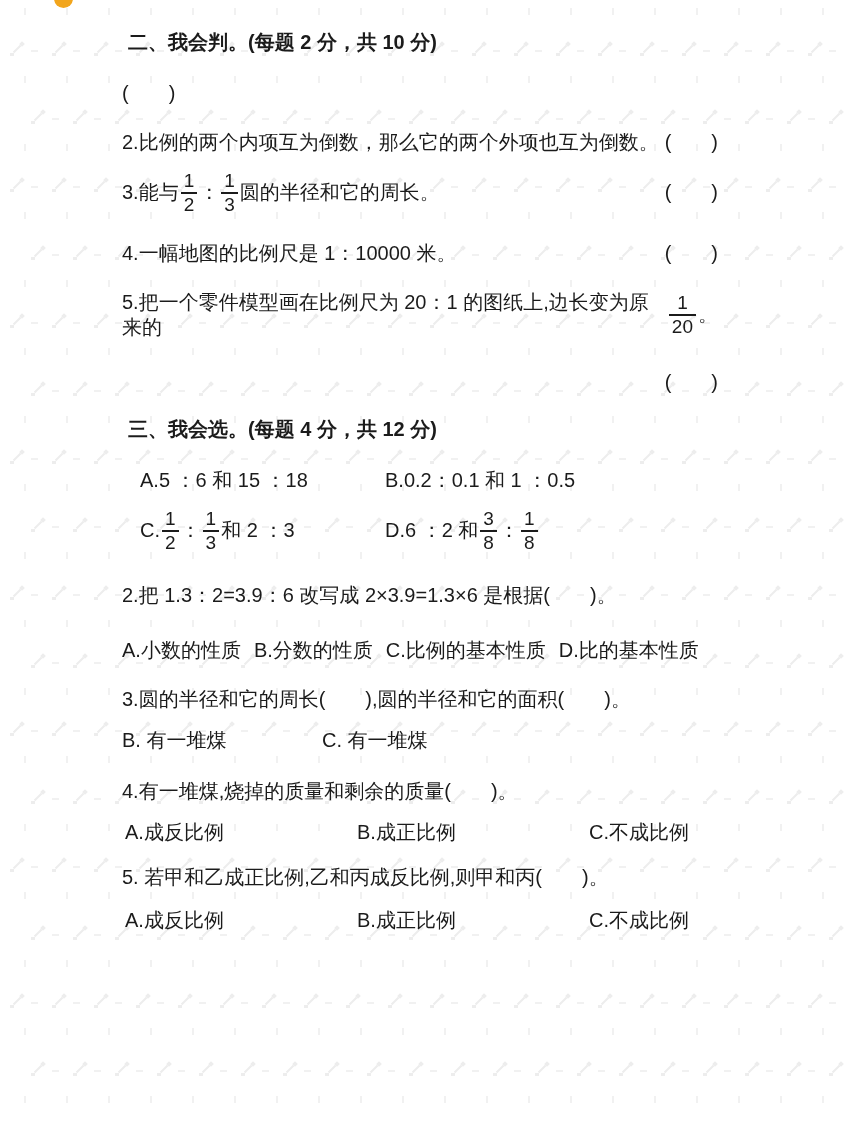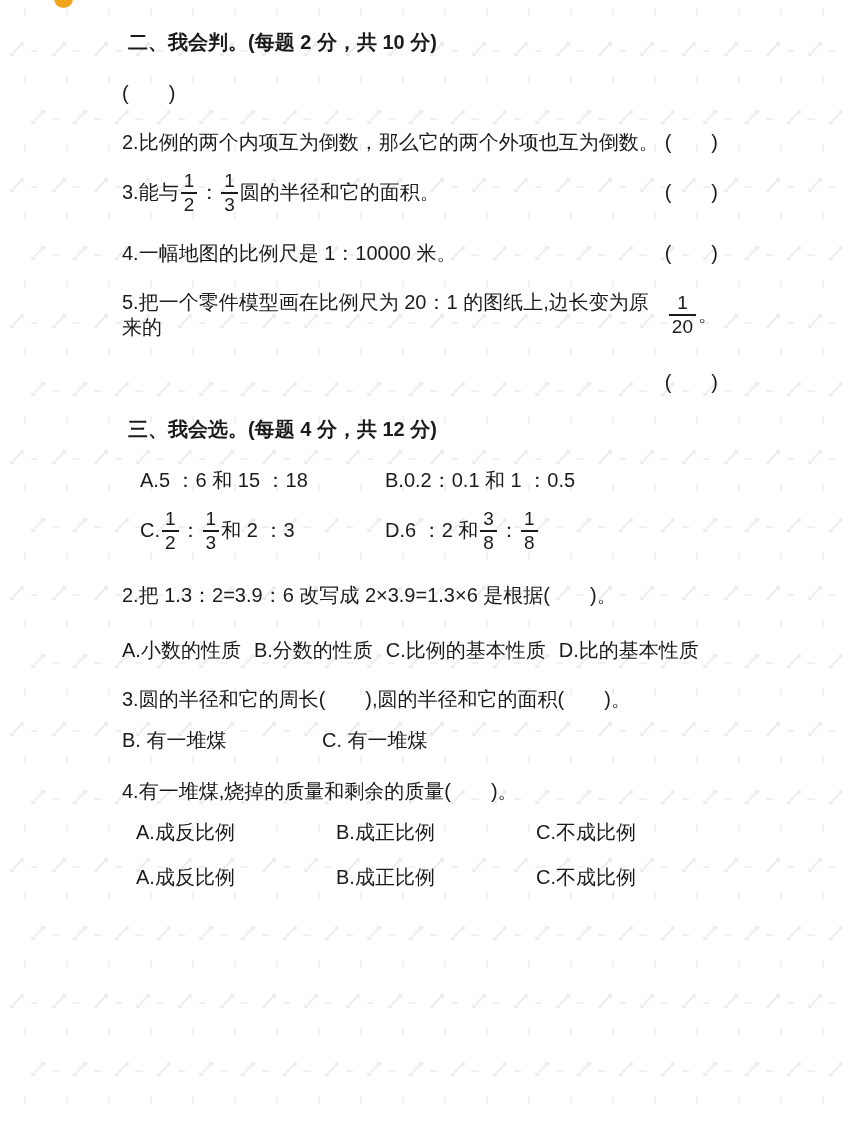--- a/index.html
+++ b/index.html
@@ -44,21 +44,21 @@
   .paren-row{text-align:right;}
   .frac{
     display:inline-flex;flex-direction:column;align-items:center;
     vertical-align:middle;line-height:1.05;margin:0 2px;
     font-size:19px;
   }
   .frac .num{padding:0 3px 1px 3px;}
   .frac .den{border-top:2px solid var(--text);padding:1px 3px 0 3px;}
   .opt-row{display:flex;align-items:center;white-space:nowrap;}
   .opt-row.indent18{margin-left:18px;}
-  .opt-row.indent9{margin-left:14px;}
+  .opt-row.indent9{margin-left:3px;gap:32px;}
   .opt-a{display:inline-flex;align-items:center;width:245px;}
   .opt-b{display:inline-flex;align-items:center;}
   .w200{width:200px;display:inline-block;}
   .gap12{gap:13px;}
   
   .mb26{margin-bottom:26px;} .mb24{margin-bottom:24px;} .mb22{margin-bottom:22px;}
   .mb20{margin-bottom:20px;} .mb18{margin-bottom:18px;} .mb16{margin-bottom:16px;}
   .mb30{margin-bottom:30px;}
 </style>
 </head>
@@ -2333,21 +2333,21 @@
       <span class="q-text">2.比例的两个内项互为倒数，那么它的两个外项也互为倒数。</span>
       <span class="parens">(　　)</span>
     </div>
 
     <div class="q-row mb26">
       <span class="q-text">
         <span>3.能与</span>
         <span class="frac"><span class="num">1</span><span class="den">2</span></span>
         <span>：</span>
         <span class="frac"><span class="num">1</span><span class="den">3</span></span>
-        <span>圆的半径和它的面积。</span>
+        <span>圆的半径和它的周长。</span>
       </span>
       <span class="parens">(　　)</span>
     </div>
 
     <div class="q-row mb24">
       <span class="q-text">4.一幅地图的比例尺是 1：10000 米。</span>
       <span class="parens">(　　)</span>
     </div>
 
     <div class="q-row mb30">
@@ -2421,20 +2421,23 @@
     <div class="q-row mb16">
       <span class="q-text">4.有一堆煤,烧掉的质量和剩余的质量(　　)。</span>
     </div>
 
     <div class="opt-row indent9 mb20">
       <span class="w200">A.成反比例</span>
       <span class="w200">B.成正比例</span>
       <span>C.不成比例</span>
     </div>
 
+    <div class="q-row mb18">
+      <span class="q-text">5. 若甲和乙成正比例,乙和丙成反比例,则甲和丙(　　)。</span>
+    </div>
 
     <div class="opt-row indent9">
       <span class="w200">A.成反比例</span>
       <span class="w200">B.成正比例</span>
       <span>C.不成比例</span>
     </div>
 
   </div>
 </div>
 

